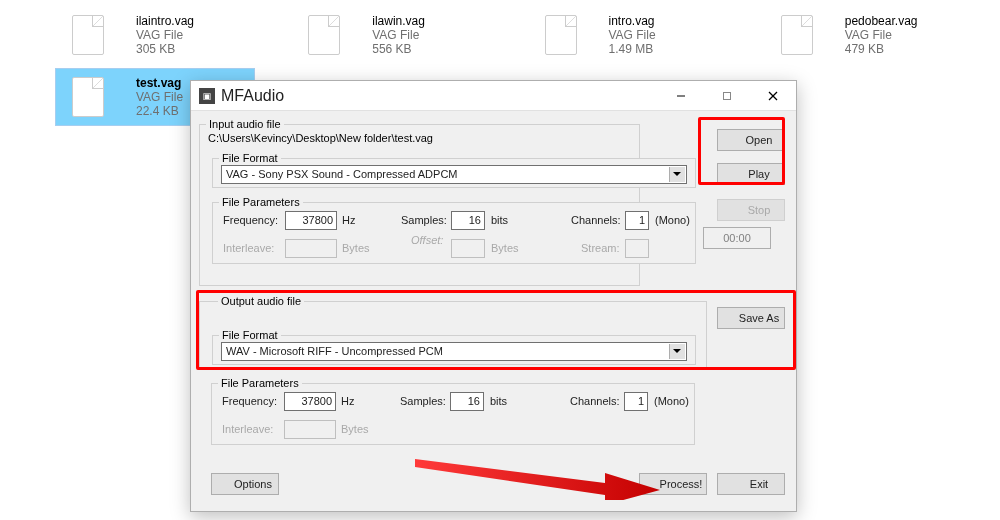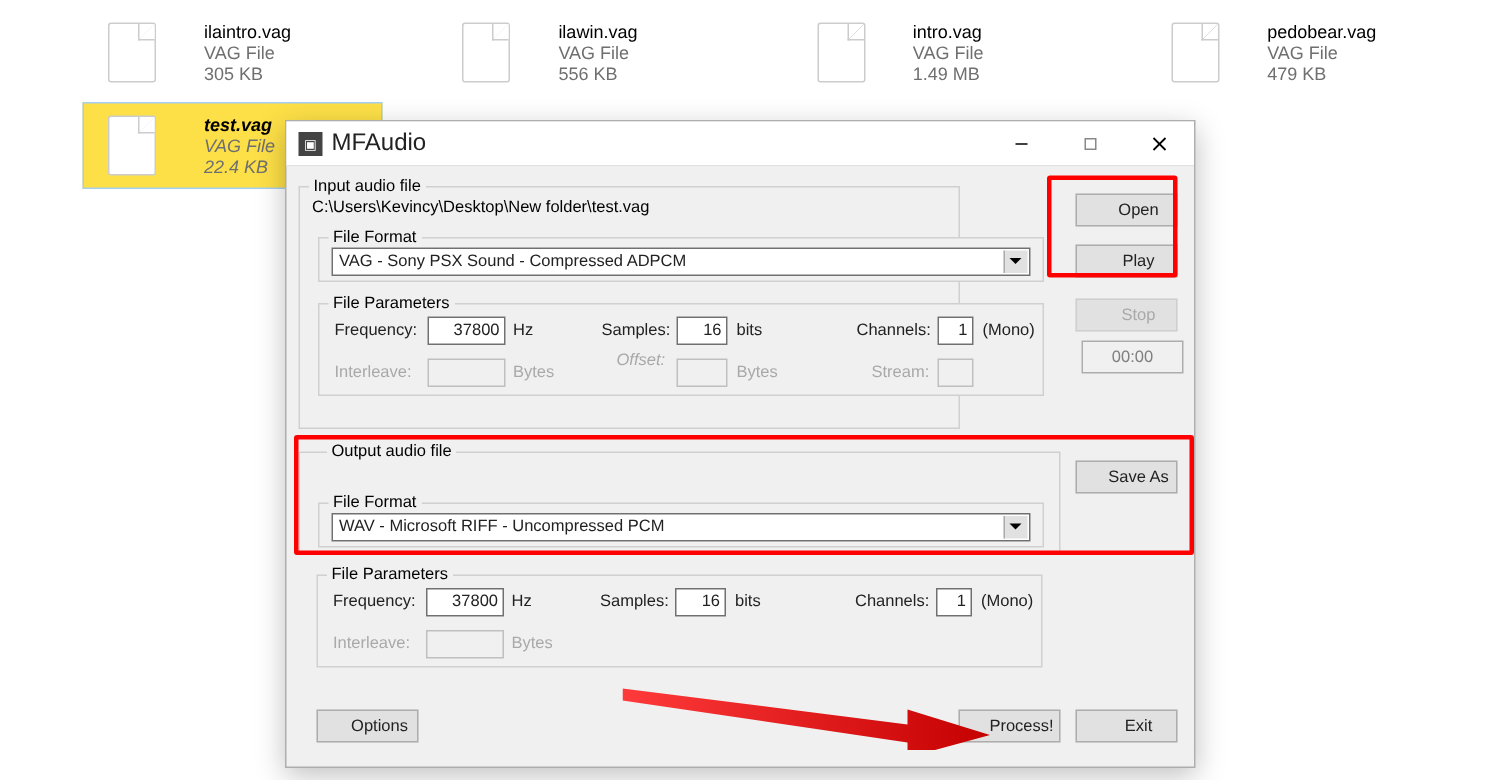--- a/index.html
+++ b/index.html
@@ -27,23 +27,22 @@
   }
   .file-cell {
     width: 256px;
     height: 58px;
     display: flex;
     align-items: center;
     padding-left: 16px;
     border: 1px solid transparent;
   }
   .file-cell.selected {
-    background: #fde047;
+    background: #7dd3fc;
     border: 1px solid #a6cef0;
-    font-style: italic;
   }
   .file-row2 { position: absolute; left: 55px; top: 68px; }
   .file-cell.short { width: 200px; }
   .file-icon {
     width: 32px; height: 40px;
     background: #fff;
     border: 1px solid #ccc;
     border-radius: 2px;
     position: relative;
     margin-right: 12px;
@@ -319,21 +318,21 @@
 
     <div class="wbtn" style="left:518px; top:14px; width:68px;">
         <span>Open</span>
       </div>
     <div class="wbtn" style="left:518px; top:48px; width:68px;">
         <span>Play</span>
       </div>
     <div class="wbtn disabled" style="left:518px; top:84px; width:68px;">
         <span>Stop</span>
       </div>
-    <div class="timearea" style="left:522px; top:112px; width:68px;">
+    <div class="timearea" style="left:504px; top:112px; width:68px;">
         <span>00:00</span>
       </div>
 
     <fieldset class="grp" style="left:0; top:180px; width:508px; height:74px;padding-left:12px;">
       <legend>Output audio file</legend>
 
       <fieldset class="grp" style="left:12px; top:22px; width:484px; height:36px;">
         <legend>File Format</legend>
         <div class="combo" style="left:8px; top:1px; width:466px;">
           <span>WAV - Microsoft RIFF - Uncompressed PCM</span>

